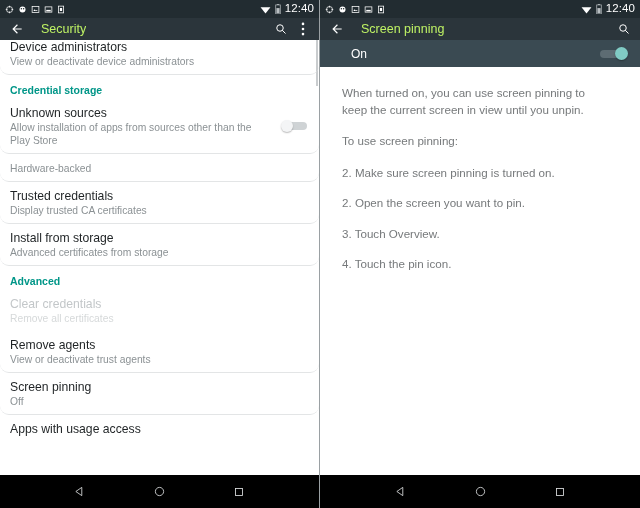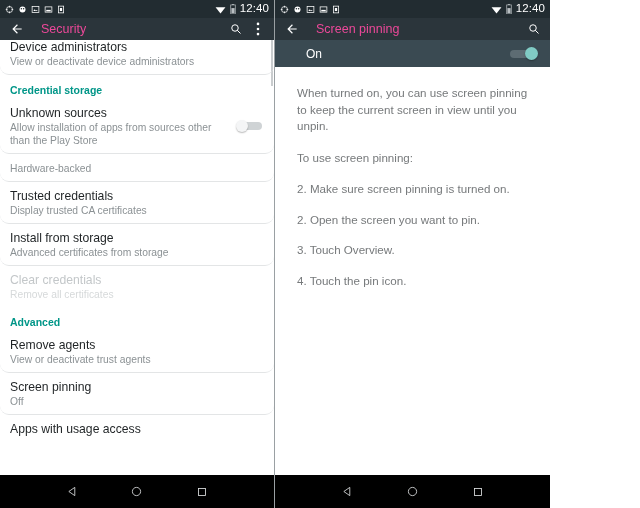--- a/index.html
+++ b/index.html
@@ -12,21 +12,21 @@
     overflow: hidden;
   }
 
   .screens {
     display: flex;
     width: 640px;
     height: 508px;
   }
 
   .phone {
-    width: 275px;
+    width: 320px;
     height: 508px;
     display: flex;
     flex-direction: column;
     position: relative;
     background: #ffffff;
   }
 
   .phone.left { border-right: 1px solid #9aa0a3; }
 
   
@@ -59,21 +59,21 @@
     align-items: center;
     padding: 0 8px;
     flex: 0 0 auto;
   }
   .ab-back {
     width: 18px; height: 18px;
     display: flex; align-items: center; justify-content: center;
     flex: 0 0 auto;
   }
   .ab-title {
-    color: #ec4899;
+    color: #bef264;
     font-size: 12.5px;
     margin-left: 15px;
     white-space: nowrap;
     overflow: hidden;
   }
   .ab-actions {
     margin-left: auto;
     display: flex;
     align-items: center;
     gap: 6px;
@@ -317,26 +317,26 @@
       <div class="row">
         <div class="row-title">Trusted credentials</div>
         <div class="row-sub">Display trusted CA certificates</div>
       </div>
 
       <div class="row">
         <div class="row-title">Install from storage</div>
         <div class="row-sub">Advanced certificates from storage</div>
       </div>
 
+      <div class="row section-header noline">Advanced</div>
+
       <div class="row disabled noline">
         <div class="row-title">Clear credentials</div>
         <div class="row-sub">Remove all certificates</div>
       </div>
-
-      <div class="row section-header noline">Advanced</div>
 
       <div class="row">
         <div class="row-title">Remove agents</div>
         <div class="row-sub">View or deactivate trust agents</div>
       </div>
 
       <div class="row">
         <div class="row-title">Screen pinning</div>
         <div class="row-sub">Off</div>
       </div>

